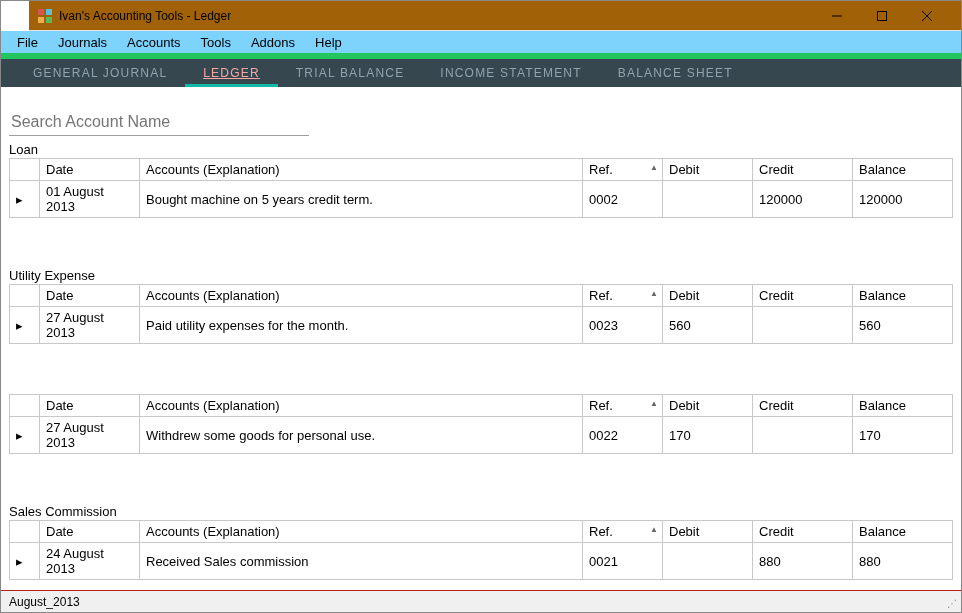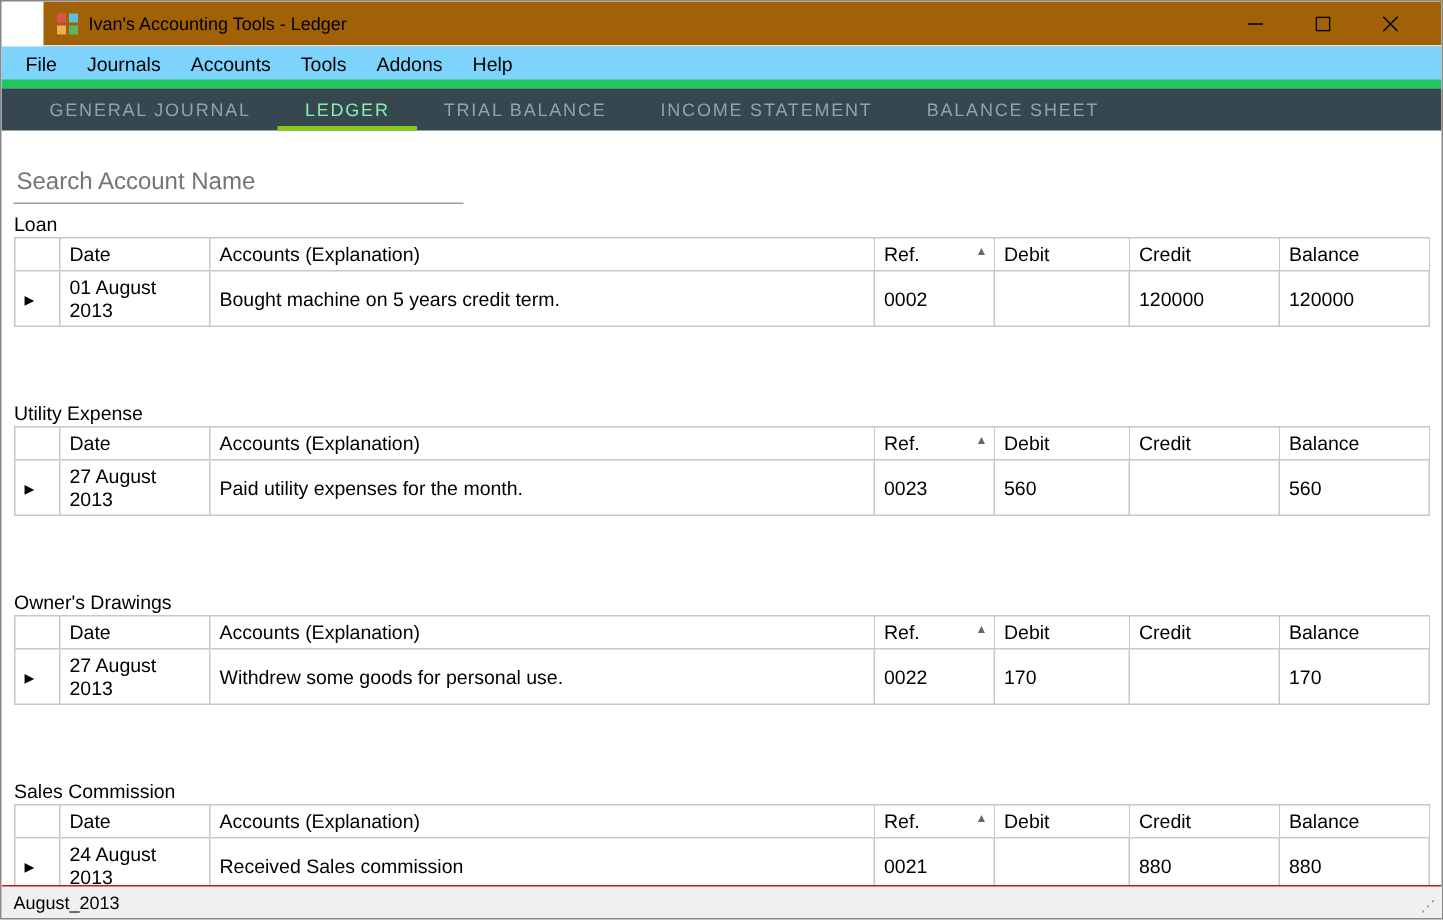--- a/index.html
+++ b/index.html
@@ -9,21 +9,21 @@
 .titlebar-icon { width: 16px; height: 16px; margin-right: 6px; display:inline-block; }
 .titlebar-title { font-size: 12px; color: #000; flex: 1; }
 .titlebar-controls { display: flex; }
 .titlebar-btn { width: 45px; height: 29px; display: flex; align-items: center; justify-content: center; font-size: 13px; font-family: "Segoe UI Symbol", sans-serif; }
 
 .menubar { height: 28px; background: #7dd3fc; display: flex; align-items: center; padding: 0 6px; border-bottom: 6px solid #22c55e; }
 .menu-item { padding: 4px 10px; font-size: 13px; color: #000; cursor: default; }
 
 .tabbar { height: 28px; background: #37474f; display: flex; align-items: stretch; padding: 0 14px; }
 .tab { padding: 0 18px; display: flex; align-items: center; color: #90a4ae; font-size: 12px; letter-spacing: 1.2px; font-weight: 500; cursor: default; text-transform: uppercase; }
-.tab.active { color: #86efac; border-bottom: 3px solid #84cc16; padding-top: 3px; }
+.tab.active { color: #fca5a5; border-bottom: 3px solid #14b8a6; padding-top: 3px; text-decoration: underline; }
 
 .search-row { padding: 22px 8px 4px 8px; }
 .search-input { width: 300px; padding: 4px 2px; border: none; border-bottom: 1px solid #9e9e9e; font-size: 16px; color: #333; outline: none; font-family: inherit; }
 .search-input::placeholder { color: #757575; }
 
 .content { padding: 0 8px 0 8px; height: 462px; overflow-y: scroll; position: relative; }
 .account-block { margin-bottom: 50px; }
 .account-block:last-child { margin-bottom: 10px; }
 .account-name { font-size: 13px; color: #000; margin-bottom: 1px; margin-top: 2px; }
 table.ledger { width: 100%; border-collapse: collapse; font-size: 13px; }
@@ -152,21 +152,20 @@
           <td>0023</td>
           <td>560</td>
           <td></td>
           <td>560</td>
         </tr>
       </tbody>
     </table>
   </div>
 
   <div class="account-block">
-    <div class="account-name">Owner's Drawings</div>
     <table class="ledger">
       <thead>
           <tr>
         <th class="col-sel"></th>
         <th class="col-date">Date</th>
         <th>Accounts (Explanation)</th>
         <th class="col-ref"><span>Ref.</span><span class="sort-indicator">▲</span></th>
         <th class="col-debit">Debit</th>
         <th class="col-credit">Credit</th>
         <th class="col-balance">Balance</th>

